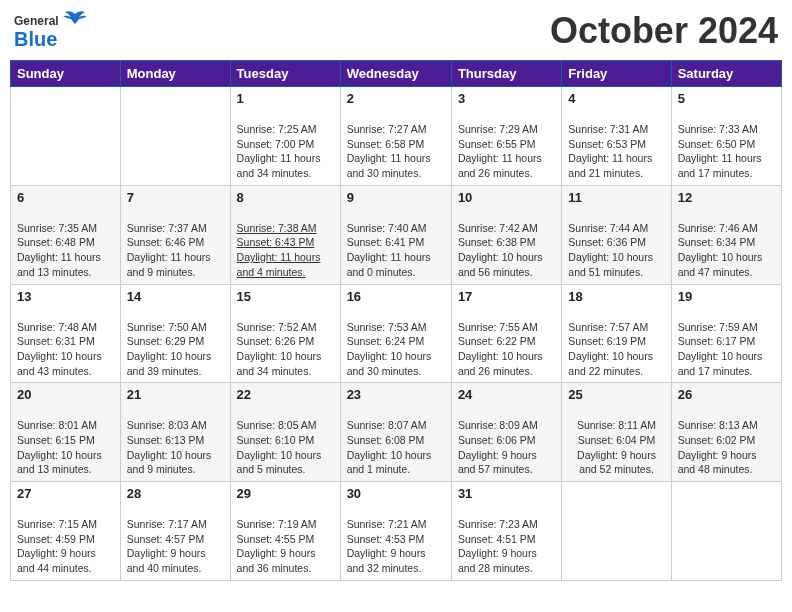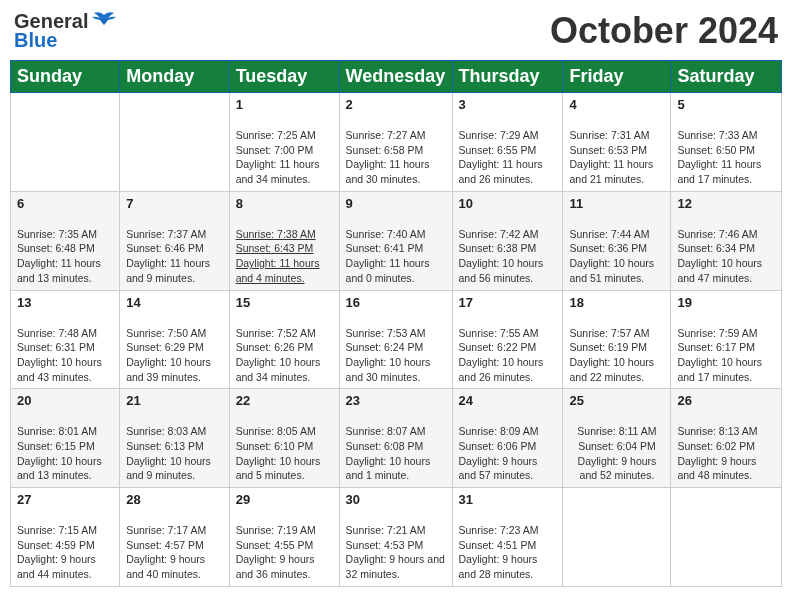--- a/index.html
+++ b/index.html
@@ -38,25 +38,25 @@
     .location-title {
       font-size: 16px;
       color: #555;
     }
     .calendar {
       width: 100%;
       border-collapse: collapse;
       border: 1px solid #ccc;
     }
     .calendar th {
-      background: #15803d;
+      background: #4c1d95;
       color: white;
       text-align: left;
       padding: 5px 6px;
-      font-size: 18px;
+      font-size: 13px;
       border: 1px solid #1560aa;
     }
     .calendar td {
       vertical-align: top;
       padding: 4px 6px;
       border: 1px solid #ccc;
       width: 113px;
       min-height: 80px;
       background: #fff;
     }
@@ -82,21 +82,21 @@
     .calendar tr:nth-child(even) td.empty-cell {
       background: #f5f5f5;
     }
   </style>
 </head>
 <body>
 
 <div class="header">
   <div class="logo">
     <div class="logo-row">
-      <span style="font-size:20px;font-weight:bold;color:#333;">General</span>
+      <span style="font-size:12px;font-weight:bold;color:#333;">General</span>
       <svg width="28" height="22" viewBox="0 0 28 22">
         <path d="M14,4 Q18,0 24,2 Q20,4 18,7 Q22,5 26,6 Q22,9 18,9 Q16,12 14,14 Q12,12 10,9 Q6,9 2,6 Q6,5 10,7 Q8,4 4,2 Q10,0 14,4 Z" fill="#1a6fc4"></path>
       </svg>
     </div>
     <span style="font-size:20px;font-weight:bold;color:#1a6fc4;margin-top:-4px;">Blue</span>
   </div>
   <div class="title-block">
     <div class="month-title">October 2024</div>
   </div>
 </div>

